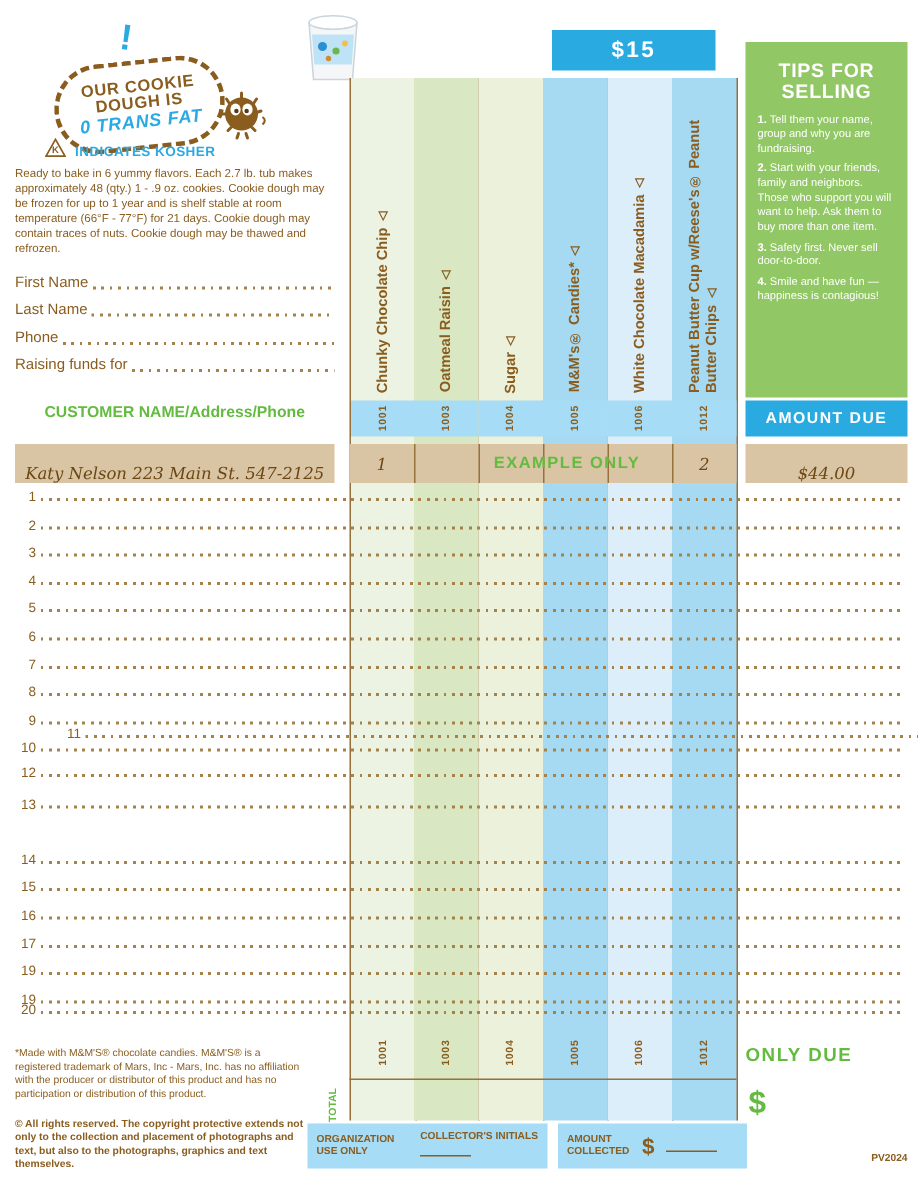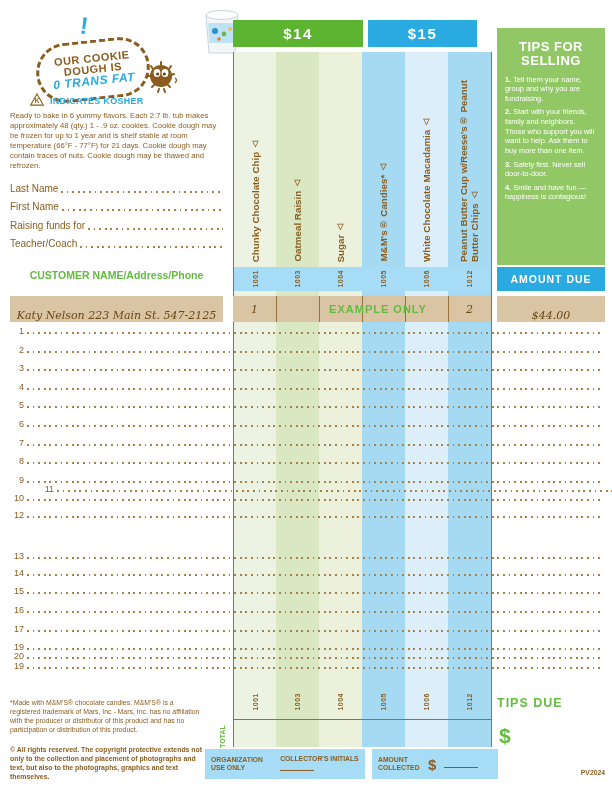--- a/index.html
+++ b/index.html
@@ -136,52 +136,51 @@
         <text x="10" y="14" text-anchor="middle" font-size="9" font-weight="bold" fill="#8a5d1f">K</text>
       </svg>
     </span>
     <span class="kosher-note">INDICATES KOSHER</span>
   </div>
 
   <p class="intro">Ready to bake in 6 yummy flavors. Each 2.7 lb. tub makes approximately 48 (qty.) 1 - .9 oz. cookies. Cookie dough may be frozen for up to 1 year and is shelf stable at room temperature (66°F - 77°F) for 21 days. Cookie dough may contain traces of nuts. Cookie dough may be thawed and refrozen.</p>
 
   <div id="seller-fields">
       <div class="field-row">
+        <span class="lbl">First Name</span>
+        <span class="dots"></span>
+      </div>
+      <div class="field-row">
         <span class="lbl">Last Name</span>
         <span class="dots"></span>
       </div>
       <div class="field-row">
-        <span class="lbl">First Name</span>
+        <span class="lbl">Phone</span>
         <span class="dots"></span>
       </div>
       <div class="field-row">
         <span class="lbl">Raising funds for</span>
-        <span class="dots"></span>
-      </div>
-      <div class="field-row">
-        <span class="lbl">Teacher/Coach</span>
         <span class="dots"></span>
       </div>
     </div>
 
   <div class="customer-header">CUSTOMER NAME/Address/Phone</div>
 
   <div class="tub">
     <svg width="36" height="46" viewBox="0 0 36 46">
       <path d="M2 6 H34 L31 44 H5 Z" fill="#f4f6f8" stroke="#c9d4dc" stroke-width="1"></path>
       <ellipse cx="18" cy="6" rx="16" ry="4.5" fill="#ffffff" stroke="#c9d4dc" stroke-width="1"></ellipse>
       <path d="M4 14 H32 L30.5 34 H5.5 Z" fill="#bfe3f6"></path>
       <circle cx="11" cy="22" r="3" fill="#2a8fd0"></circle>
       <circle cx="20" cy="25" r="2.4" fill="#6db64a"></circle>
       <circle cx="26" cy="20" r="2" fill="#f0c24a"></circle>
       <circle cx="15" cy="30" r="1.8" fill="#d88a2a"></circle>
     </svg>
   </div>
 
-  <div id="bar14" class="price-bar">$14</div>
   <div id="bar15" class="price-bar">$15</div>
 
   <div id="columns">
       <div class="col first" style="left: 233px; width: 43px; background: rgb(237, 243, 226);">
         <div class="flav-wrap">
           <div class="flav vtext">Chunky Chocolate Chip <span class="kosher-mini">△</span></div>
         </div>
         <div class="band">
           <span class="inum vtext">1001</span>
         </div>
@@ -326,21 +325,21 @@
         <span class="dots"></span>
       </div>
       <div class="order-row" style="top: 476px; margin-left: 30px;">
         <span class="num">11</span>
         <span class="dots"></span>
       </div>
       <div class="order-row" style="top: 502px; justify-content: flex-end;">
         <span class="num">12</span>
         <span class="dots"></span>
       </div>
-      <div class="order-row" style="top: 543px;">
+      <div class="order-row" style="top: 523px;">
         <span class="num">13</span>
         <span class="dots"></span>
       </div>
       <div class="order-row" style="top: 559.8px;">
         <span class="num">14</span>
         <span class="dots"></span>
       </div>
       <div class="order-row" style="top: 578.4px;">
         <span class="num">15</span>
         <span class="dots"></span>
@@ -354,21 +353,21 @@
         <span class="dots"></span>
       </div>
       <div class="order-row" style="top: 634.2px;">
         <span class="num">19</span>
         <span class="dots"></span>
       </div>
       <div class="order-row" style="top: 652.8px;">
         <span class="num">19</span>
         <span class="dots"></span>
       </div>
-      <div class="order-row" style="top: 643px;">
+      <div class="order-row" style="top: 660px;">
         <span class="num">20</span>
         <span class="dots"></span>
       </div>
     </div>
 
   <p class="footnote">*Made with M&amp;M'S® chocolate candies. M&amp;M'S® is a registered trademark of Mars, Inc - Mars, Inc. has no affiliation with the producer or distributor of this product and has no participation or distribution of this product.</p>
   <p class="copyright">© All rights reserved. The copyright protective extends not only to the collection and placement of photographs and text, but also to the photographs, graphics and text themselves.</p>
   <div class="bottom-line"></div>
   <div class="total-rot vtext">TOTAL</div>
 
@@ -377,17 +376,17 @@
     <span class="sm" style="width:80px">
       <span>COLLECTOR'S INITIALS</span><span class="initials-line"></span>
     </span>
   </div>
   <div class="org-bar" id="org2">
     <span class="sm" style="width:42px">AMOUNT COLLECTED</span>
     <span class="big-dollar">$</span>
     <span class="amount-line"></span>
   </div>
 
-  <div class="total-due">TIPS DUE</div>
+  <div class="total-due">ONLY DUE</div>
   <div class="grand-dollar">$</div>
   <div class="version">PV2024</div>
 
 </div>
 
 </body></html>

